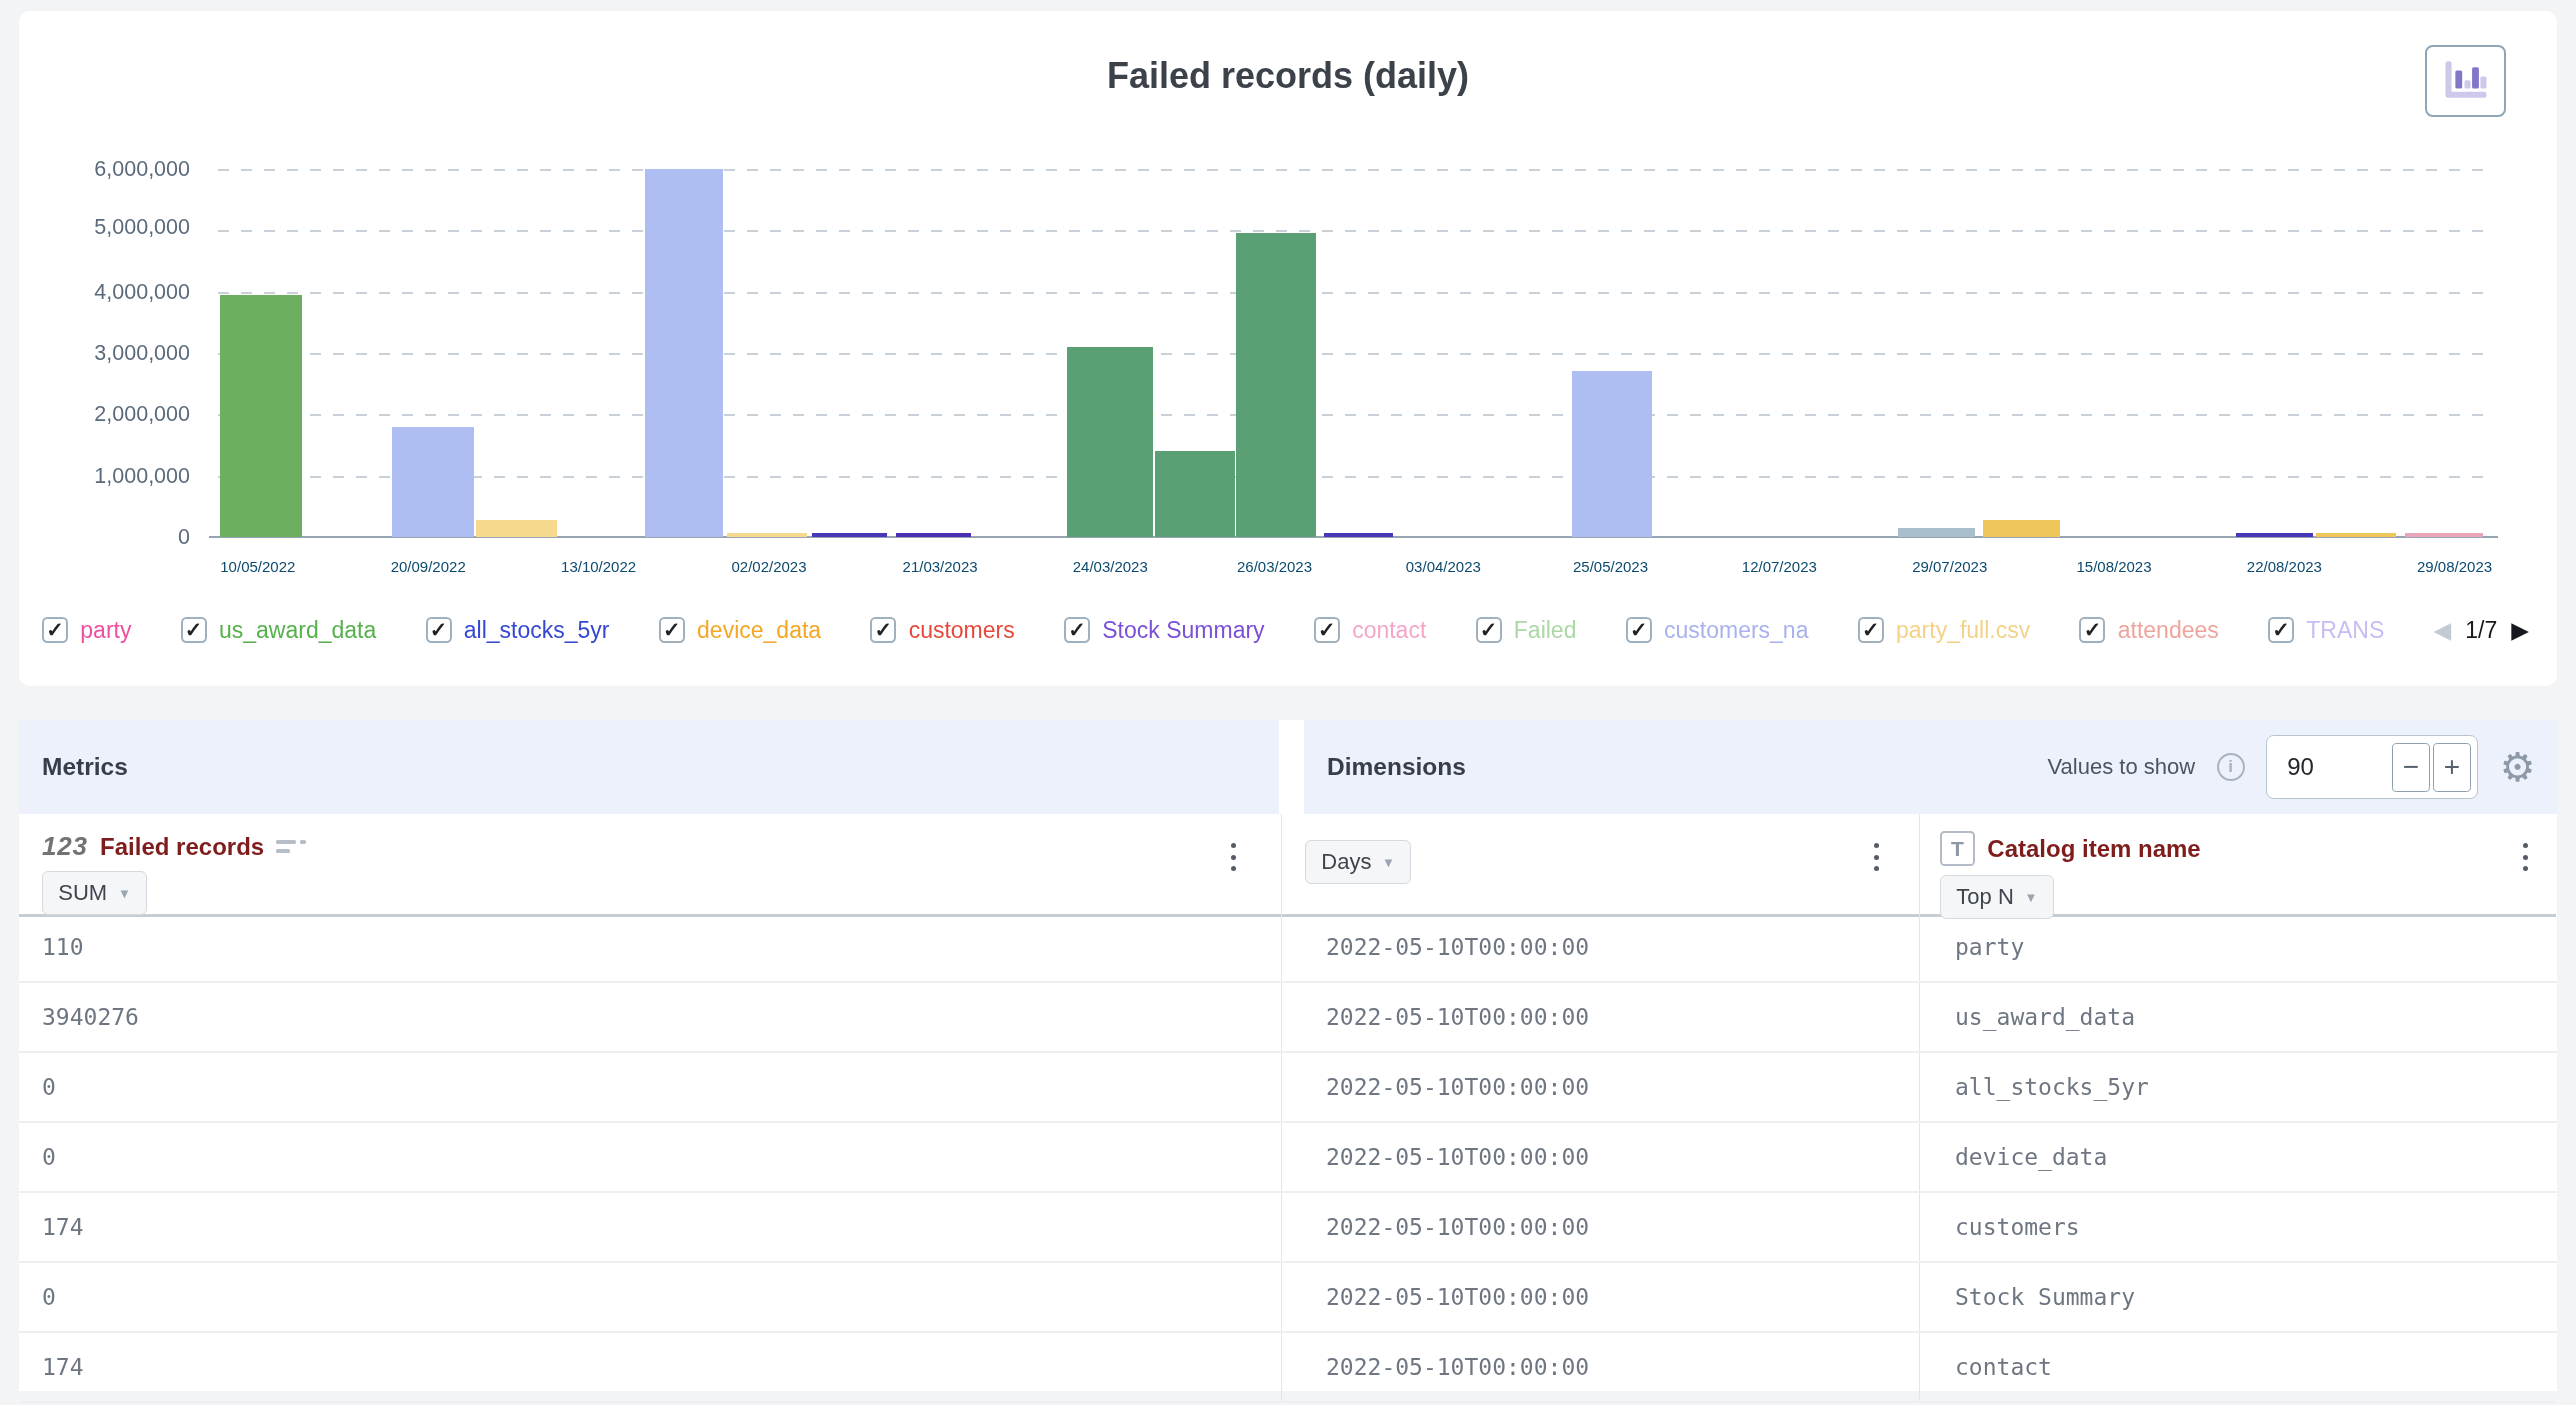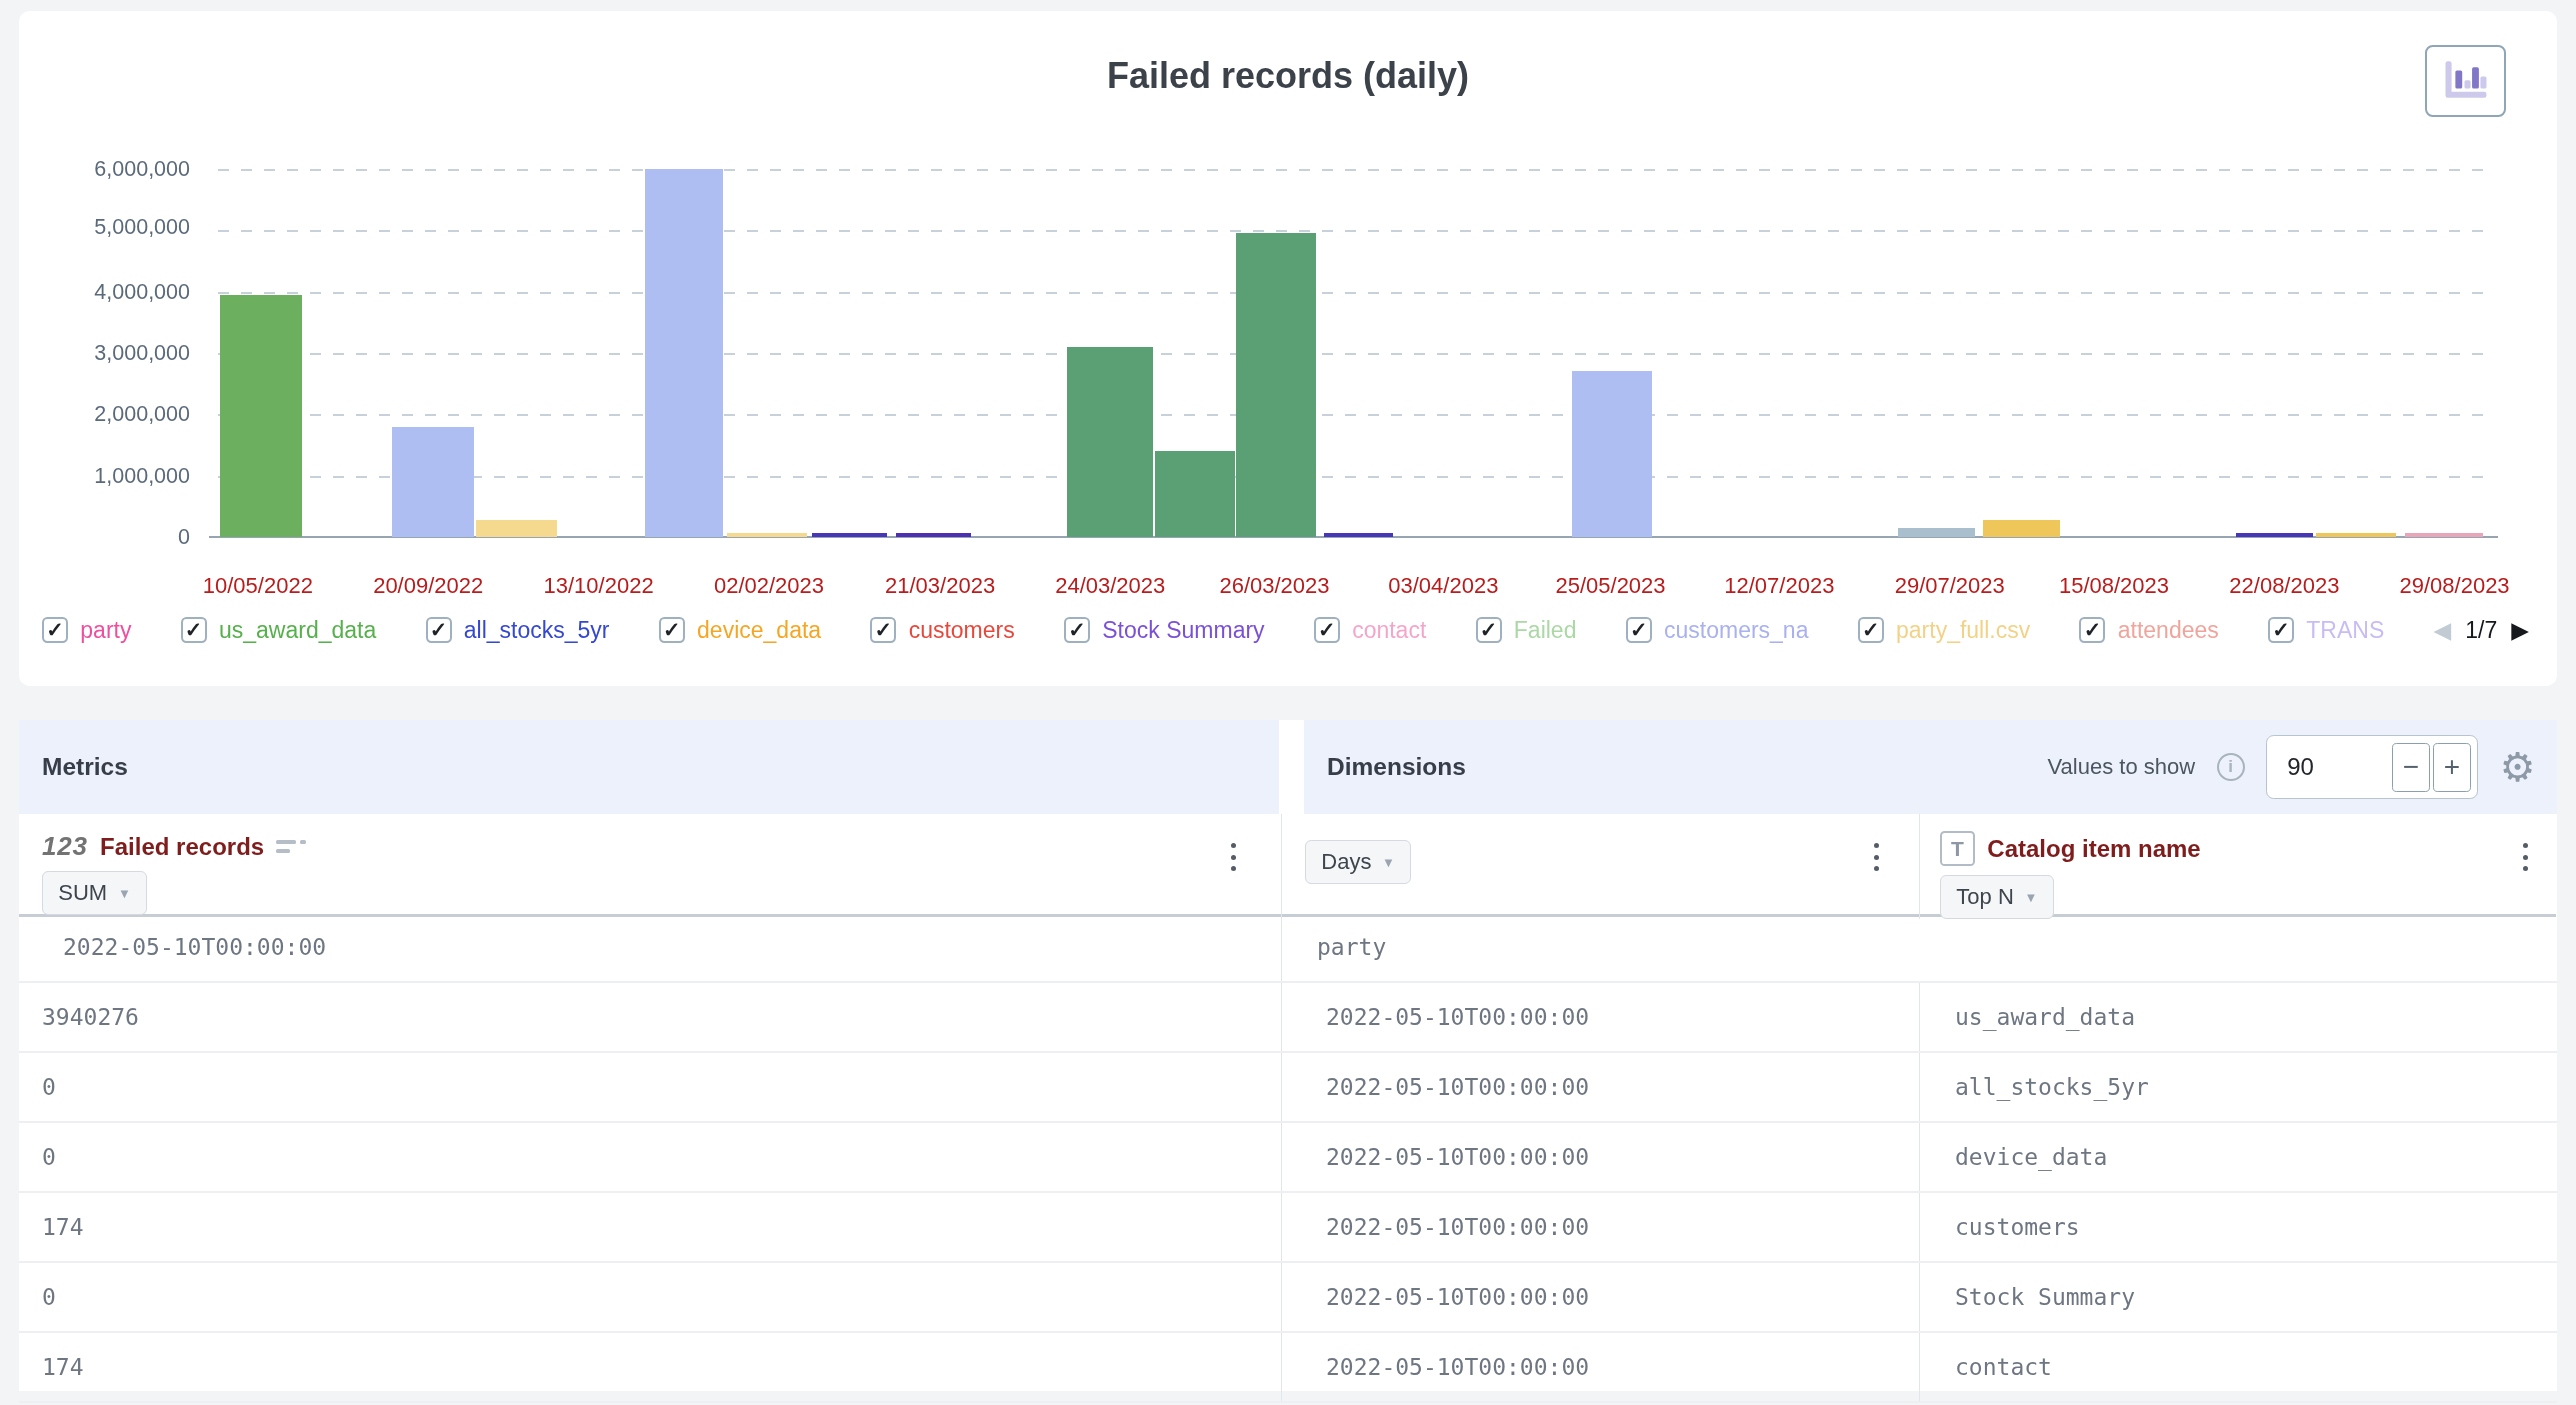--- a/index.html
+++ b/index.html
@@ -7,21 +7,21 @@
   
   .chart-card{position:absolute;left:19px;top:10.7px;width:2538px;height:675px;background:#fff;border-radius:10.7px;}
   .chart-title{position:absolute;top:44px;left:0;right:0;text-align:center;font-size:36px;font-weight:700;color:#3c424a;}
   .chart-type-btn{position:absolute;top:34px;right:51px;width:77px;height:68px;background:#fff;
     border:2.3px solid #8fa6b5;border-radius:7.7px;display:flex;align-items:center;justify-content:center;cursor:pointer;}
   .plot{position:absolute;left:199px;top:158px;width:2275px;height:368px;}
   .gridline{position:absolute;left:0;right:0;height:2.3px;
     background:repeating-linear-gradient(90deg,#c8d0d9 0 10.7px,transparent 10.7px 23px);}
   .baseline{position:absolute;left:-9.2px;right:-4.6px;bottom:-1.5px;height:2.3px;background:#97a4b1;}
   .ytick{position:absolute;right:calc(100% + 28px);transform:translateY(-50%);font-size:21.5px;color:#5b6a7a;white-space:nowrap;}
-  .xtick{position:absolute;top:100%;margin-top:36px;transform:translateX(-50%);font-size:22px;color:#b91c1c;white-space:nowrap;}
+  .xtick{position:absolute;top:100%;margin-top:21px;transform:translateX(-50%);font-size:15px;color:#0c4a6e;white-space:nowrap;}
   .bar{position:absolute;bottom:0;}
   
   .legend{position:absolute;left:23px;right:28px;top:606px;display:flex;align-items:center;justify-content:space-between;}
   .legend-item{display:flex;align-items:center;gap:12.3px;}
   .cb{width:26px;height:26px;border:2.3px solid #9fb0be;border-radius:5.4px;background:#fff;box-sizing:border-box;
     display:flex;align-items:center;justify-content:center;font-size:21px;font-weight:700;color:#1f2327;cursor:pointer;}
   .legend-label{font-size:23px;white-space:nowrap;}
   .pager{display:flex;align-items:center;gap:14px;}
   .pager-prev{font-size:23px;color:#c2cbd4;cursor:pointer;}
   .pager-next{font-size:23px;color:#15181c;cursor:pointer;}
@@ -273,20 +273,21 @@
       <span class="kebab k3">
           <i></i>
           <i></i>
           <i></i>
         </span>
     </div>
   </div>
 
   <div class="tbody">
       <div class="trow">
+        <div class="tcell tc1">110</div>
         <div class="tcell tc2">2022-05-10T00:00:00</div>
         <div class="tcell tc3">party</div>
       </div>
       <div class="trow">
         <div class="tcell tc1">3940276</div>
         <div class="tcell tc2">2022-05-10T00:00:00</div>
         <div class="tcell tc3">us_award_data</div>
       </div>
       <div class="trow">
         <div class="tcell tc1">0</div>

